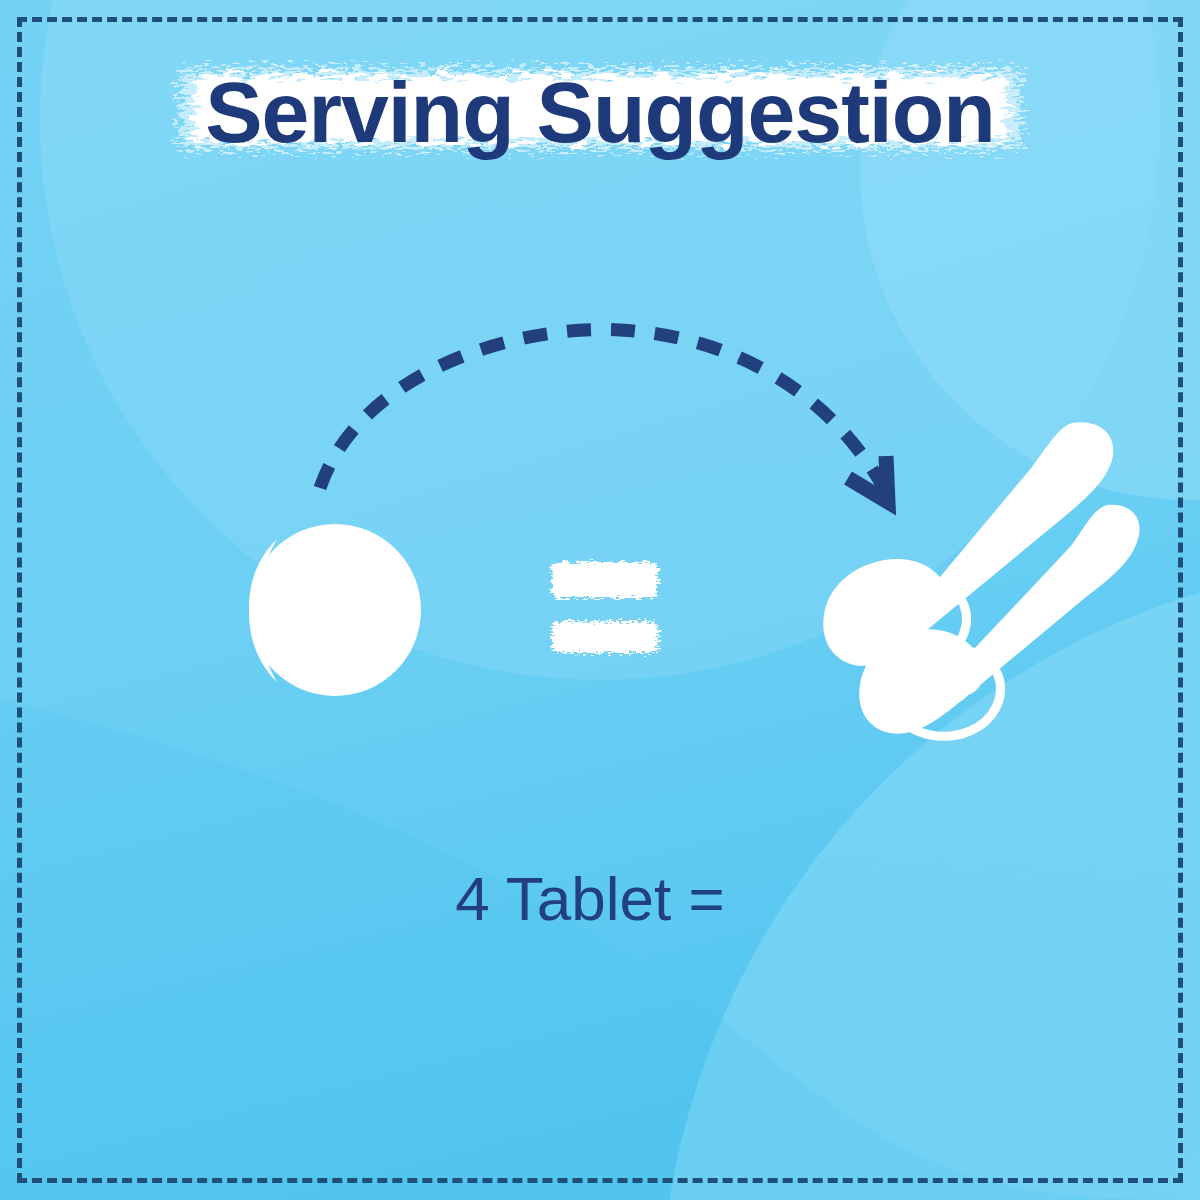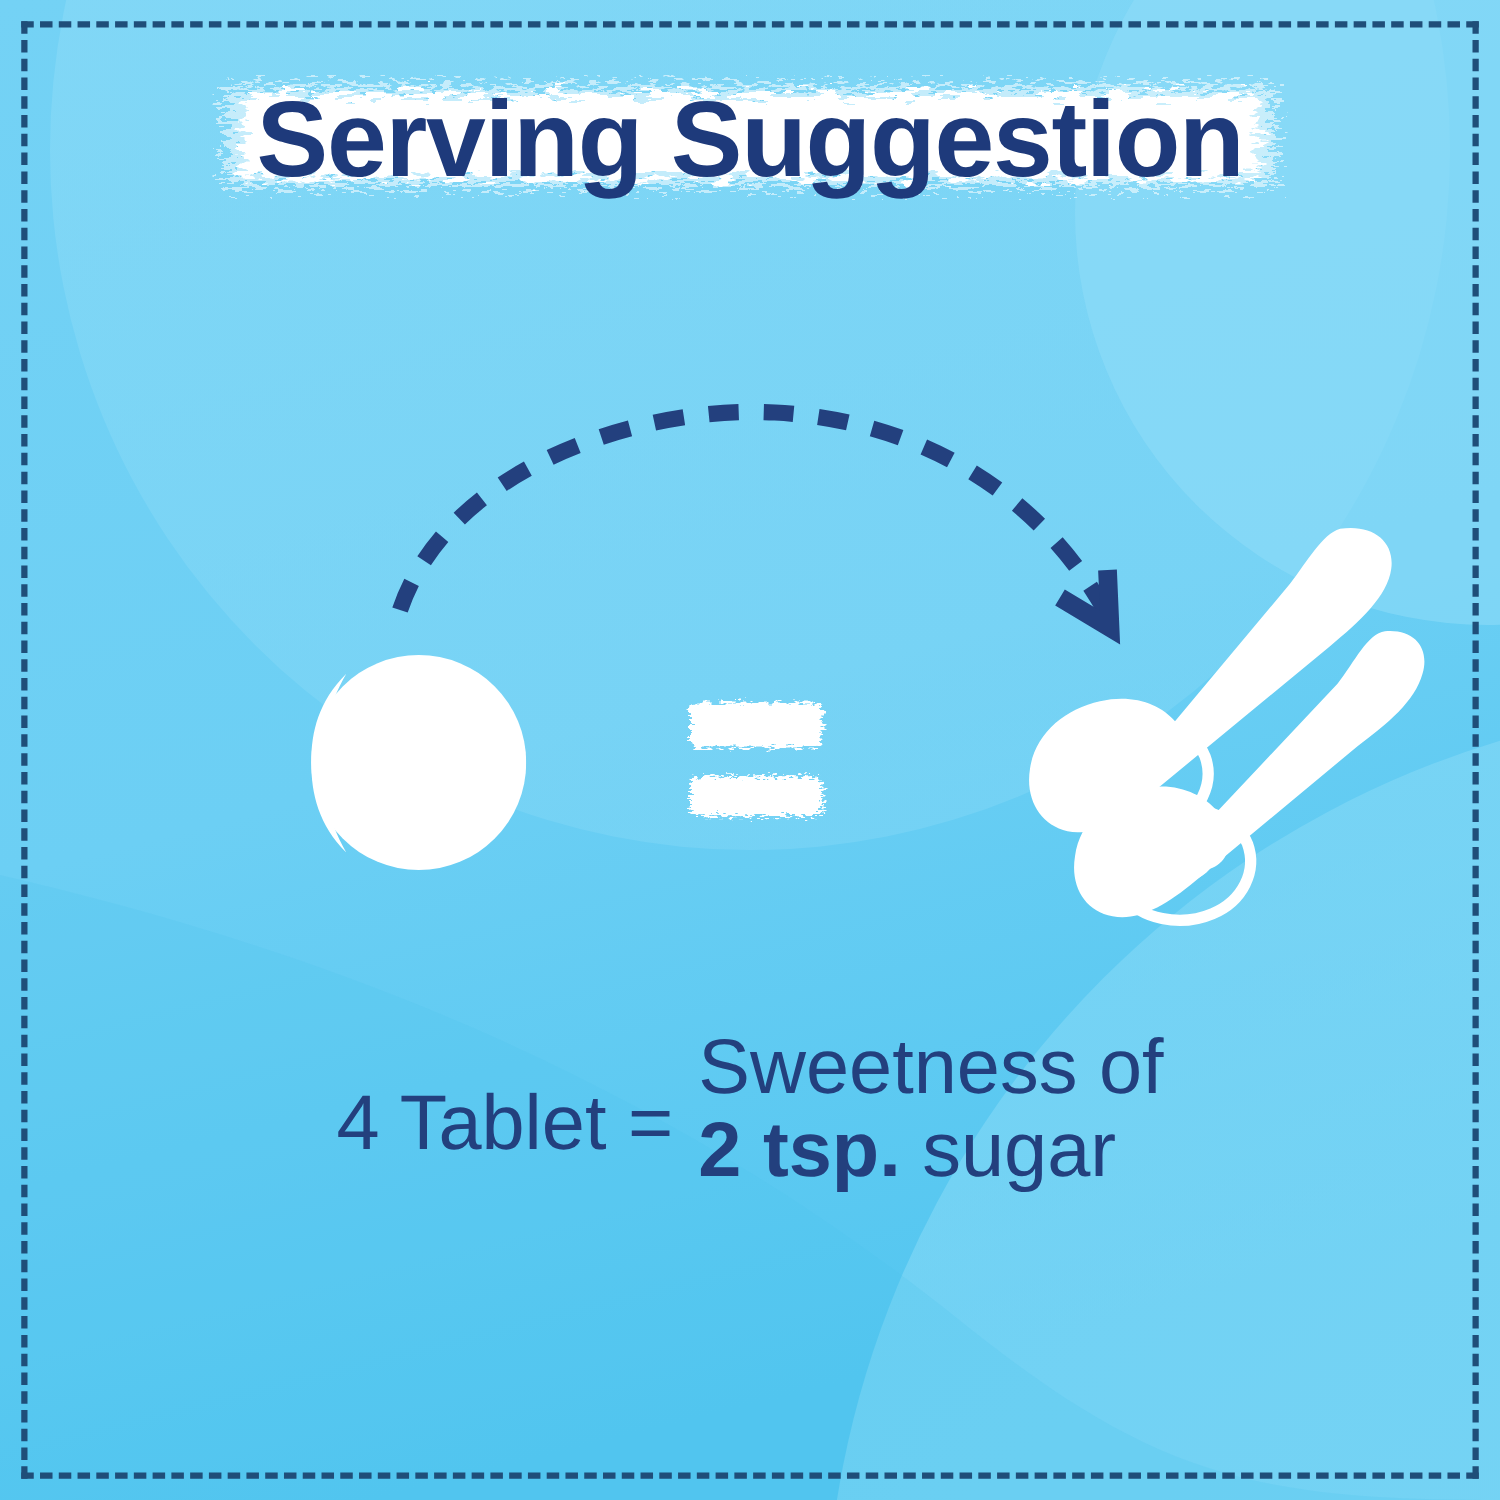--- a/index.html
+++ b/index.html
@@ -253,19 +253,15 @@
   <svg class="arrow-arc" viewBox="0 0 640 220">
     <path d="M30,178 C70,60 230,14 330,20 C440,26 540,80 596,182" fill="none" stroke="#23407E" stroke-width="13" stroke-dasharray="24 20" stroke-linecap="butt"></path>
     <path d="M558,168 L598,192 L596,146" fill="none" stroke="#23407E" stroke-width="15" stroke-linecap="butt" stroke-linejoin="miter"></path>
   </svg>
 
   <div class="caption">
     <div class="caption-left">
       <span>4 Tablet</span>
       <span>=</span>
     </div>
-    <div class="caption-right">
-      <span class="caption-line1">Sweetness of</span>
-      <span class="caption-line2"><span class="caption-strong">2 tsp.</span><span> sugar</span></span>
-    </div>
   </div>
 
 </div>
 
 </body></html>

